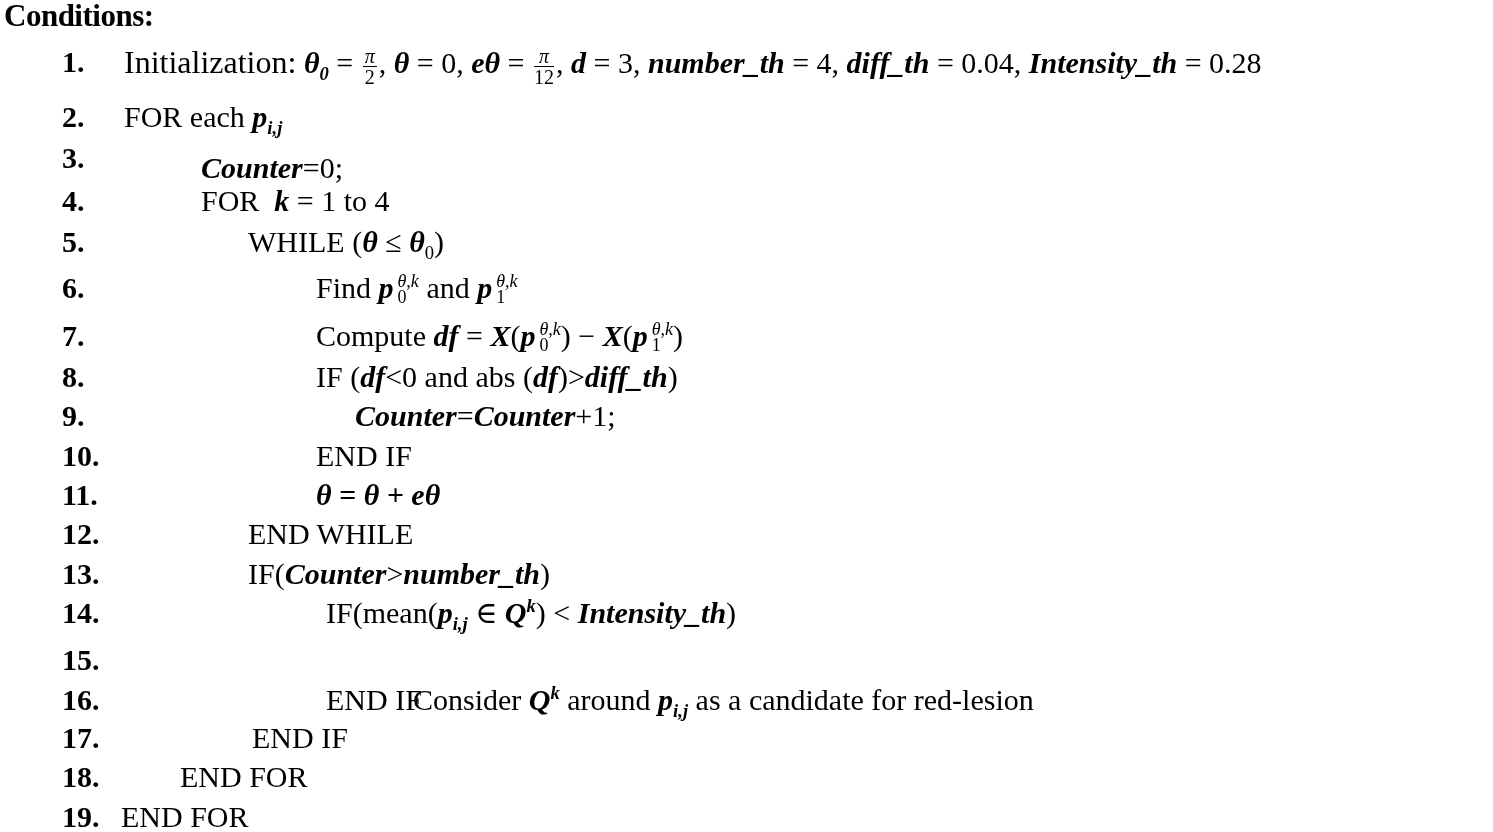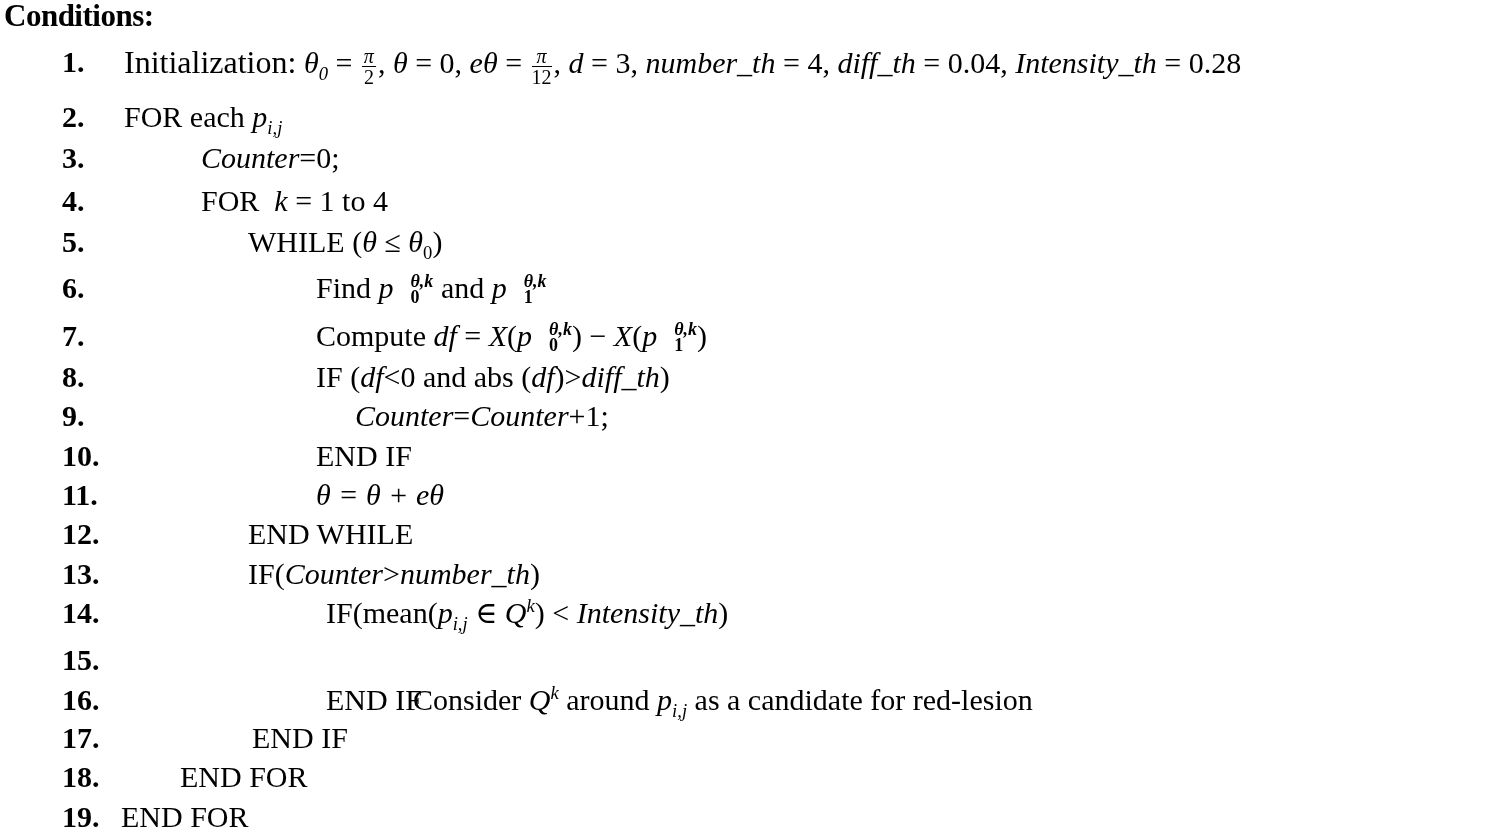--- a/index.html
+++ b/index.html
@@ -3,26 +3,26 @@
 <meta charset="utf-8">
 <style>
   html, body { margin:0; padding:0; background:#ffffff; }
   body { width:1493px; height:832px; overflow:hidden; position:relative;
          font-family:"Liberation Serif", "DejaVu Serif", serif; color:#000; }
   .title { position:absolute; left:4px; top:-2px; font-size:31px; font-weight:bold; letter-spacing:-0.5px; }
   .line { position:absolute; left:0; height:40px; white-space:nowrap; font-size:30px; line-height:40px; }
   .num { position:absolute; left:62px; font-weight:bold; }
   .content { position:absolute; white-space:nowrap; }
   .b { font-weight:normal; }
-  .i { font-style:italic; }
+  .i { font-style:italic;font-weight:bold; }
   sub, sup { font-size:62%; line-height:0; }
   .frac { display:inline-block; vertical-align:middle; text-align:center; font-size:20px; line-height:20px; margin:0 2px; }
   .frac span { display:block; }
   .frac .top { border-bottom:1px solid #000; padding:0 2px; font-style:italic; }
-  .supsub { display:inline-block; vertical-align:middle; line-height:16px; font-size:18px; font-style:italic; margin-left:17px; position:relative; top:-2px;font-weight:bold; }
+  .supsub { display:inline-block; vertical-align:middle; line-height:16px; font-size:18px; font-style:italic; margin-left:4px; position:relative; top:-2px; }
   .supsub span { display:block; }
 </style>
 </head>
 <body>
 
 <div class="title">Conditions:</div>
 
 <div class="line" style="top:42px;">
   <span class="num">1.</span>
   <span class="content" style="left:124px;">
@@ -42,21 +42,21 @@
 <div class="line" style="top:97px;">
   <span class="num">2.</span>
   <span class="content" style="left:124px;">
     <span class="b">FOR each</span>
     <span class="i">p<sub>i,j</sub></span>
   </span>
 </div>
 
 <div class="line" style="top:138px;">
   <span class="num">3.</span>
-  <span class="content" style="left:201px;"><span class="i">Counter</span>=0;</span>
+  <span class="content" style="left:201px;margin-top:10px;"><span class="i">Counter</span>=0;</span>
 </div>
 
 <div class="line" style="top:181px;">
   <span class="num">4.</span>
   <span class="content" style="left:201px;">
     <span class="b">FOR</span>&nbsp; <span class="i">k</span> = 1 to 4
   </span>
 </div>
 
 <div class="line" style="top:222px;">

